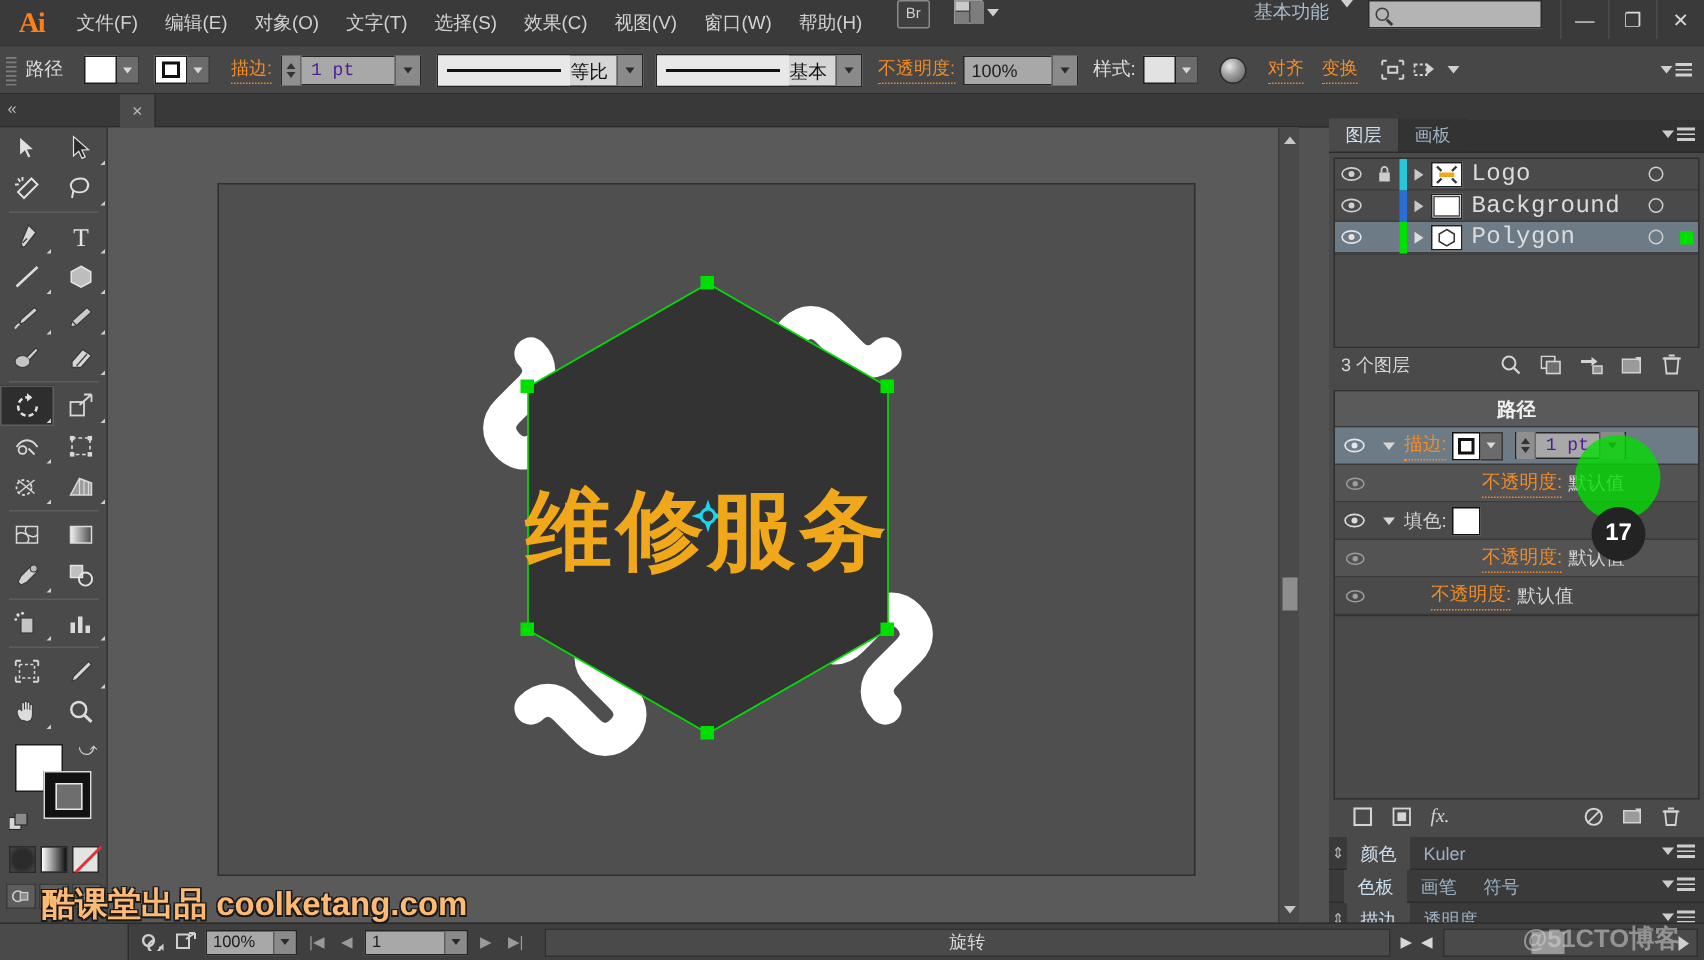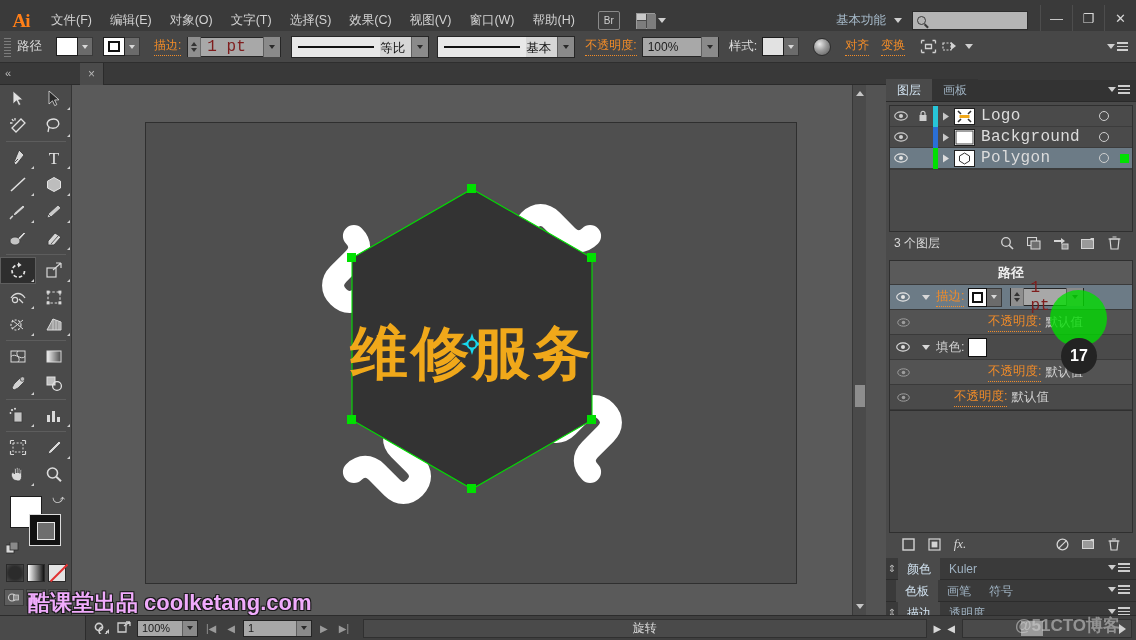--- a/index.html
+++ b/index.html
@@ -12,21 +12,21 @@
     color: #d0d0d0;
     -webkit-font-smoothing: none;
   }
   #app { position: relative; width: 1136px; height: 640px; }
 
   
   .menubar {
     position: absolute; left: 0; top: 0; width: 1136px; height: 42px;
     background: #3a3a3a;
     border-bottom: 1px solid #2a2a2a;
-    display: flex; align-items: center;
+    display: flex; align-items: flex-start;
   }
   .ai-logo {
     width: 42px; height: 31px; display: flex; align-items: center; justify-content: center;
     color: #ff7f18; font-size: 19px; font-weight: bold; font-family: "Liberation Serif", serif;
     letter-spacing: -1px;
   }
   .menu-item {
     padding: 0 9px; height: 31px; line-height: 31px;
     color: #d2d2d2; font-size: 12.5px; white-space: nowrap; cursor: default;
   }
@@ -113,21 +113,21 @@
   .numfield {
     display: flex; align-items: center; border: 1px solid #262626; background: #a8a8a8;
     height: 20px;
   }
   .spin { width: 13px; height: 20px; background: #8f8f8f; display: flex; flex-direction: column;
     align-items: center; justify-content: center; gap: 2px; border-right: 1px solid #6a6a6a; }
   .spin i { width:0;height:0;border-left:3px solid transparent;border-right:3px solid transparent; }
   .spin i.up { border-bottom: 4px solid #333; }
   .spin i.dn { border-top: 4px solid #333; }
   .numval {
-    width: 62px; padding-left: 6px; color: #7f1d1d; font-size: 16px;
+    width: 62px; padding-left: 6px; color: #4c1d95; font-size: 12px;
     font-family: "Liberation Mono", monospace;
   }
   .dropbtn {
     width: 17px; height: 20px; background: #8a8a8a; border-left: 1px solid #5e5e5e;
     display: flex; align-items: center; justify-content: center;
   }
   .dropbtn .mini-caret { border-top-color: #2a2a2a; }
   .profilefield {
     display: flex; align-items: flex-end; height: 22px; background: #d6d6d6;
     border: 1px solid #262626;
@@ -235,21 +235,21 @@
     background: #4f4f4f; border: 1px solid #2f2f2f;
   }
   .art-svg { position: absolute; left: 0; top: 0; }
   .logo-text {
     position: absolute; left: 0; top: 0; width: 652px; text-align: center;
     color: #f0a81a; font-size: 58px; font-weight: bold;
     font-family: "DejaVu Sans", sans-serif; letter-spacing: 3px;
   }
   .watermark {
     position: absolute; left: 8px; bottom: 22px;
-    font-size: 22px; color: #f0abfc; font-weight: bold;
+    font-size: 22px; color: #fdba74; font-weight: bold;
     text-shadow: 1px 1px 0 #1a1a1a, -1px -1px 0 #1a1a1a, 1px -1px 0 #1a1a1a, -1px 1px 0 #1a1a1a;
     z-index: 40; white-space: nowrap; padding-left: 20px;
   }
   .v-scroll {
     position: absolute; right: 0; top: 0; width: 14px; height: 530px; background: #4a4a4a;
     border-left: 1px solid #383838;
   }
   .v-scroll .thumb { position: absolute; left: 2px; top: 300px; width: 10px; height: 22px; background: #8d8d8d; }
   .sc-arrow { position:absolute; left:3px; width:0;height:0;border-left:4px solid transparent;border-right:4px solid transparent; }
   .sc-arrow.up { top: 6px; border-bottom: 5px solid #c6c6c6; }

